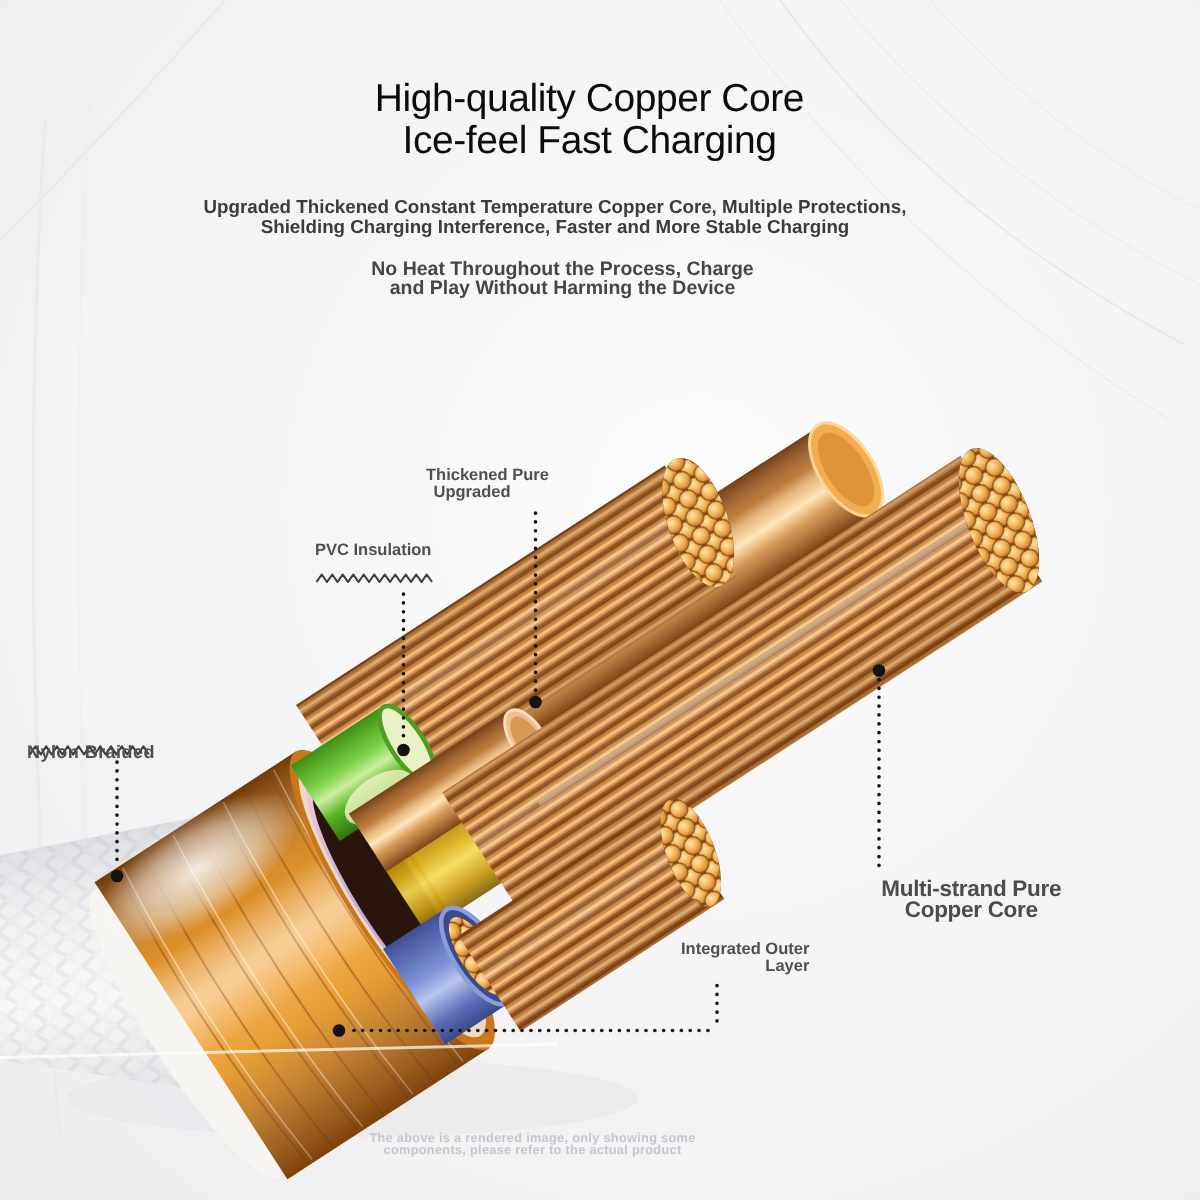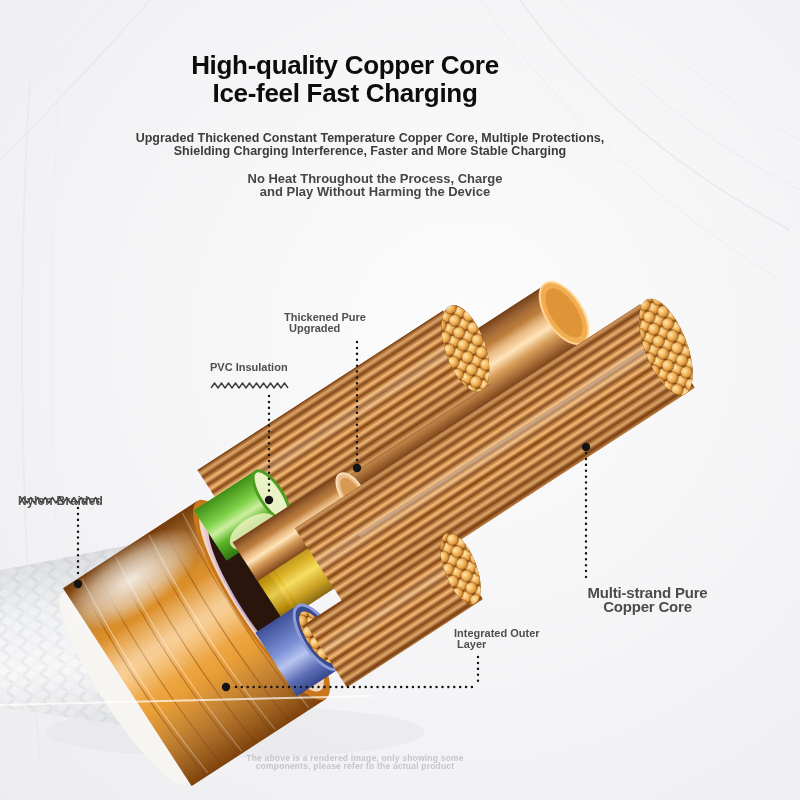--- a/index.html
+++ b/index.html
@@ -5,42 +5,42 @@
   html,body{margin:0;padding:0;}
   body{
     width:800px;height:800px;position:relative;overflow:hidden;
     font-family:"Liberation Sans", sans-serif;
     background:radial-gradient(ellipse at 58% 42%, #fcfcfd 0%, #f4f4f6 55%, #ededf0 100%);
   }
   .txt{position:absolute;z-index:2;}
   .line{display:block;}
   #title{
     left:0;top:51px;width:690px;text-align:center;
-    font-size:26px;line-height:28px;font-weight:bold;color:#0c0c0c;letter-spacing:-0.3px;
+    font-size:26px;line-height:28px;font-weight:normal;color:#0c0c0c;letter-spacing:-0.3px;padding-left:48px;
   }
   #subtitle{
     left:0;top:132px;width:660px;text-align:center;
     font-size:12.5px;line-height:13px;font-weight:bold;color:#3c3c3c;margin-left:40px;
   }
   #body-copy{
     left:0;top:173px;width:750px;text-align:center;
     font-size:13px;line-height:12.5px;font-weight:bold;color:#464646;
   }
   .callout{
     font-weight:bold;color:#4f4f4f;font-size:11px;line-height:11px;
   }
   #callout-thickened{left:284px;top:312px;}
   #callout-thickened .l2{padding-left:5px;}
   #callout-pvc{left:210px;top:362px;font-size:11px;}
   #callout-nylon{left:18px;top:478px;font-size:12px;letter-spacing:0.3px;margin-top:18px;}
   #callout-multistrand{
     left:565px;top:586px;width:165px;text-align:center;
     font-size:15px;line-height:13.5px;color:#4c4c4c;letter-spacing:-0.2px;
   }
-  #callout-integrated{left:454px;top:628px;}
+  #callout-integrated{left:454px;top:628px;text-align:right;}
   #callout-integrated .l2{padding-left:3px;}
   #disclaimer{
     left:230px;top:754px;width:250px;text-align:center;
     font-size:8.5px;line-height:8px;font-weight:bold;color:#c6c6ca;letter-spacing:0.2px;
   }
   #cable-art{position:absolute;left:0;top:0;z-index:1;}
 </style>
 </head>
 <body>
 

